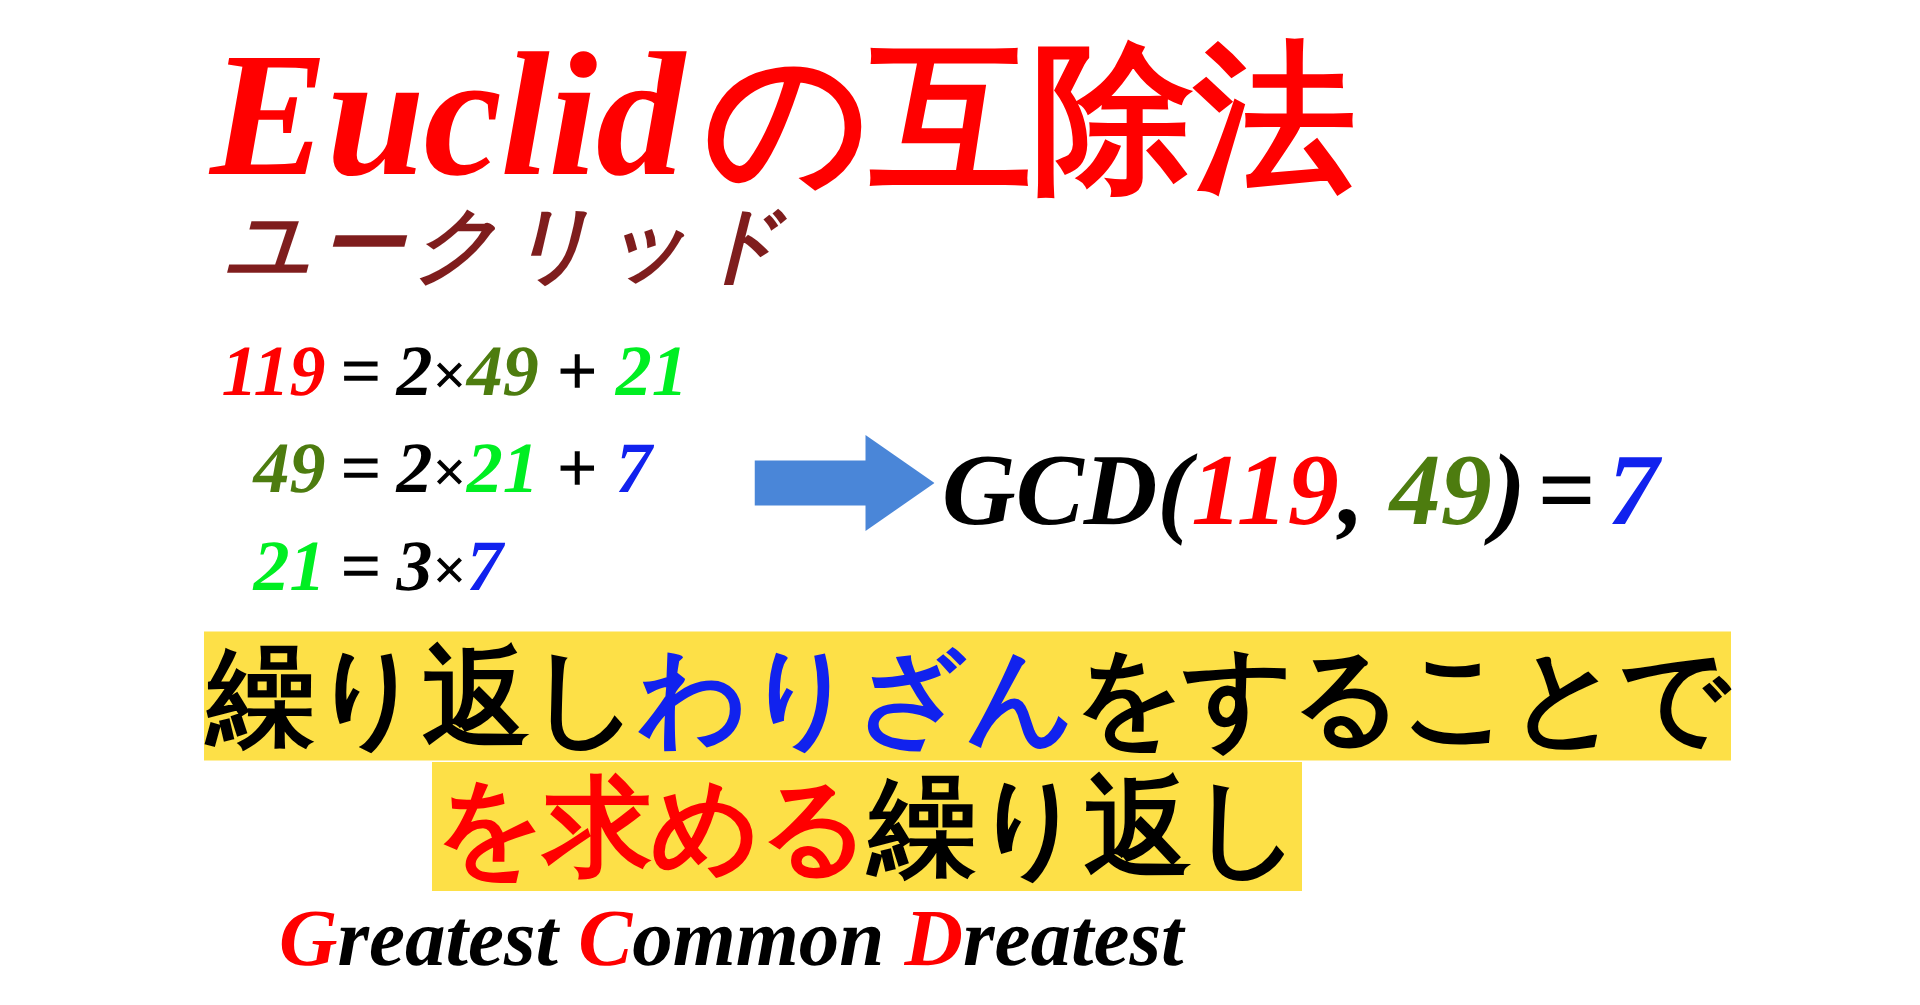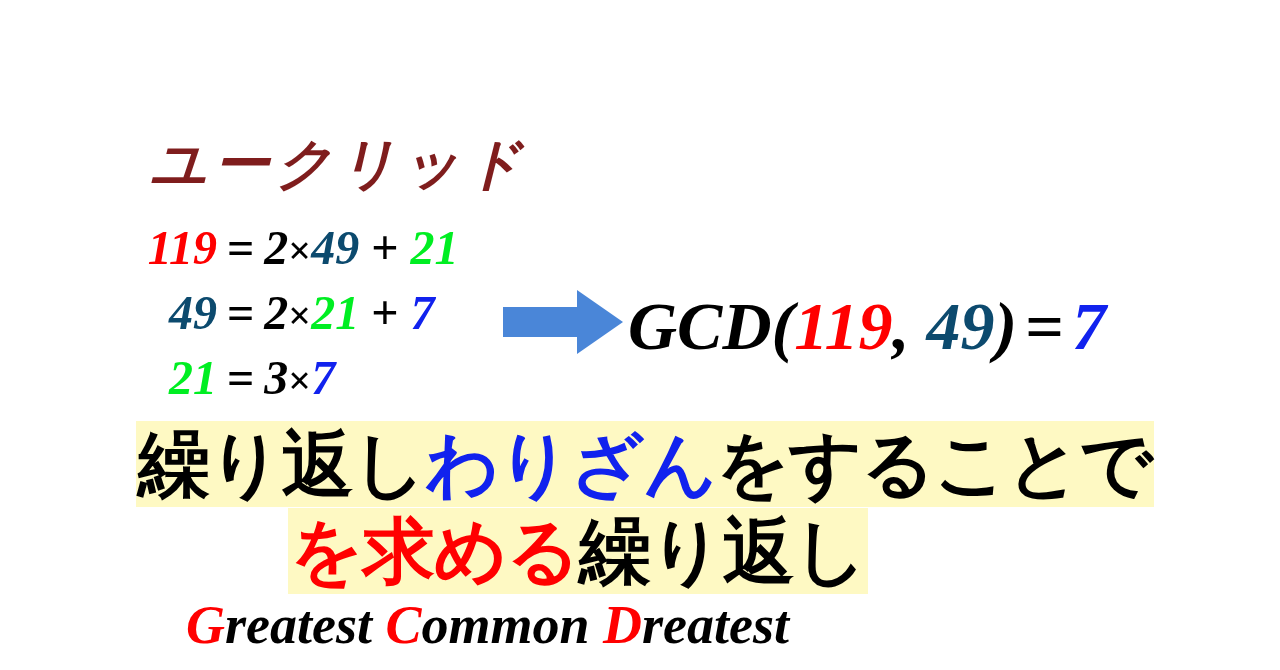--- a/index.html
+++ b/index.html
@@ -121,21 +121,21 @@
     line-height: 1;
     white-space: nowrap;
     color: #000000;
   }
   #gcd .it { font-style: italic; }
   #gcd .eqsign { font-weight: bold; padding: 0 8px; }
 
   
   .hl-line {
     position: absolute;
-    background: #fef9c3;
+    background: #fde047;
     font-family: "DejaVu Serif", serif;
     font-weight: bold;
     font-size: 72px;
     line-height: 86px;
     height: 86px;
     white-space: nowrap;
     color: #000000;
     letter-spacing: -1px;
   }
   #hl-line-1 { left: 136px; top: 421px; padding: 0 2px; }
@@ -150,29 +150,31 @@
     font-style: italic;
     font-weight: bold;
     font-size: 54px;
     line-height: 1;
     color: #000000;
     white-space: nowrap;
   }
   #gloss .cap { color: #ff0000; }
 
   .c-red    { color: #ff0000; text-align: right; }
-  .c-orange { color: #0c4a6e; }
+  .c-orange { color: #4d7c0f; }
   .c-green  { color: #00ee22; }
   .c-blue   { color: #1122ee; }
   .c-black  { color: #000000; }
 </style>
 </head>
 <body>
 
 <div id="title-row">
+  <span class="title-latin">Euclid</span>
+  <span class="title-jp">の互除法</span>
 </div>
 
 <div id="katakana">ユークリッド</div>
 
 <div id="equations">
 
   <div class="eq-row">
     <span class="eq-lhs c-red">119</span>
     <span class="eq-op">=</span>
     <span class="c-black">2</span>

